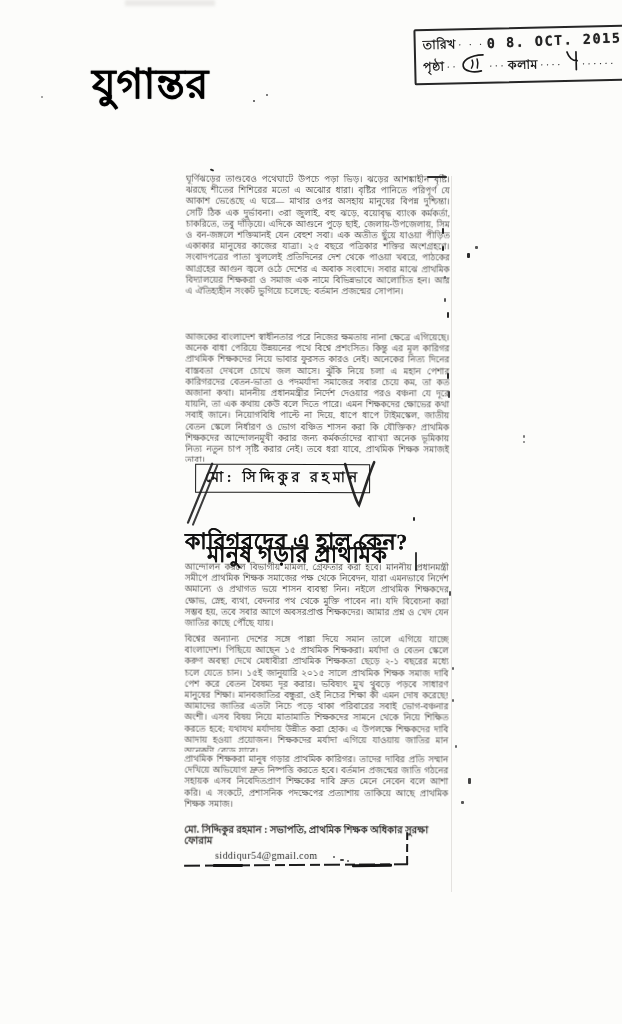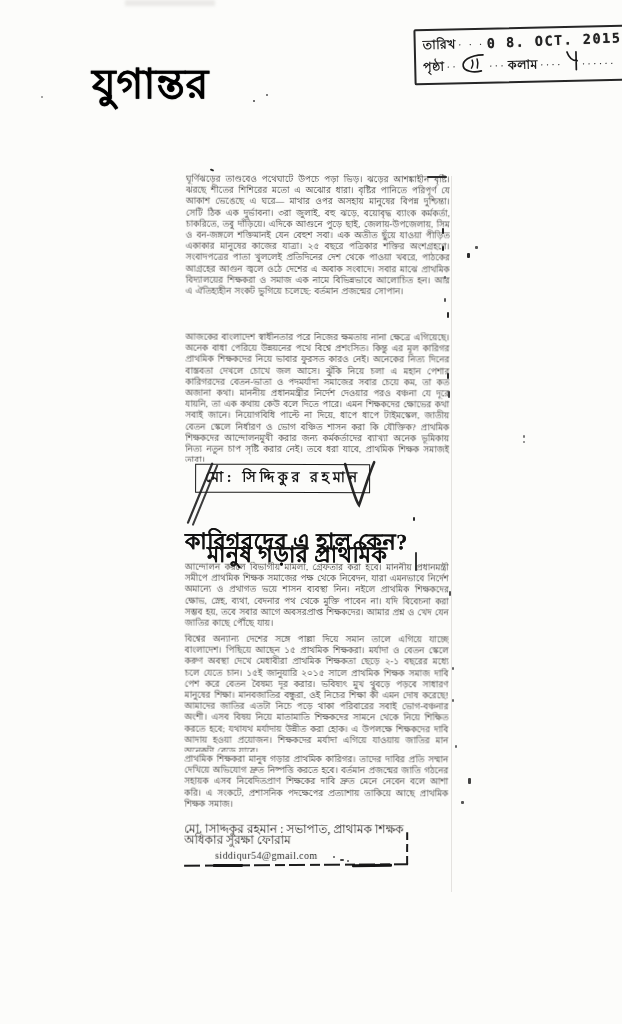--- a/index.html
+++ b/index.html
@@ -48,21 +48,21 @@
     border:1.6px solid #191919;padding:1px 9px 2px 9px;
     font-size:14.5px;font-weight:600;letter-spacing:3.5px;color:#161616;
     white-space:nowrap;
   }
   .headline{
     position:absolute;color:#111;font-weight:700;font-size:22px;
     letter-spacing:.5px;white-space:nowrap;text-shadow:0 0 .5px #333;
   }
   .credit{
     position:absolute;left:0;top:652px;width:250px;height:26px;overflow:hidden;
-    font-size:12px;line-height:11px;font-weight:400;color:#2c2a28;filter:blur(.15px);
+    font-size:10px;line-height:11px;font-weight:700;color:#2c2a28;filter:blur(.15px);
   }
   .email{
     position:absolute;left:0;top:678px;font-size:10px;letter-spacing:.4px;
     color:#2e2e2e;filter:blur(.2px);font-family:"Liberation Serif",serif;margin-left:31px;
   }
   .bottom-line{
     position:absolute;left:0;top:692px;width:224px;height:2.4px;
     background:repeating-linear-gradient(90deg,#1c1c1c 0 16px,transparent 16px 21px,#1c1c1c 21px 31px,transparent 31px 35px);
     transform:rotate(-.5deg);
   }

